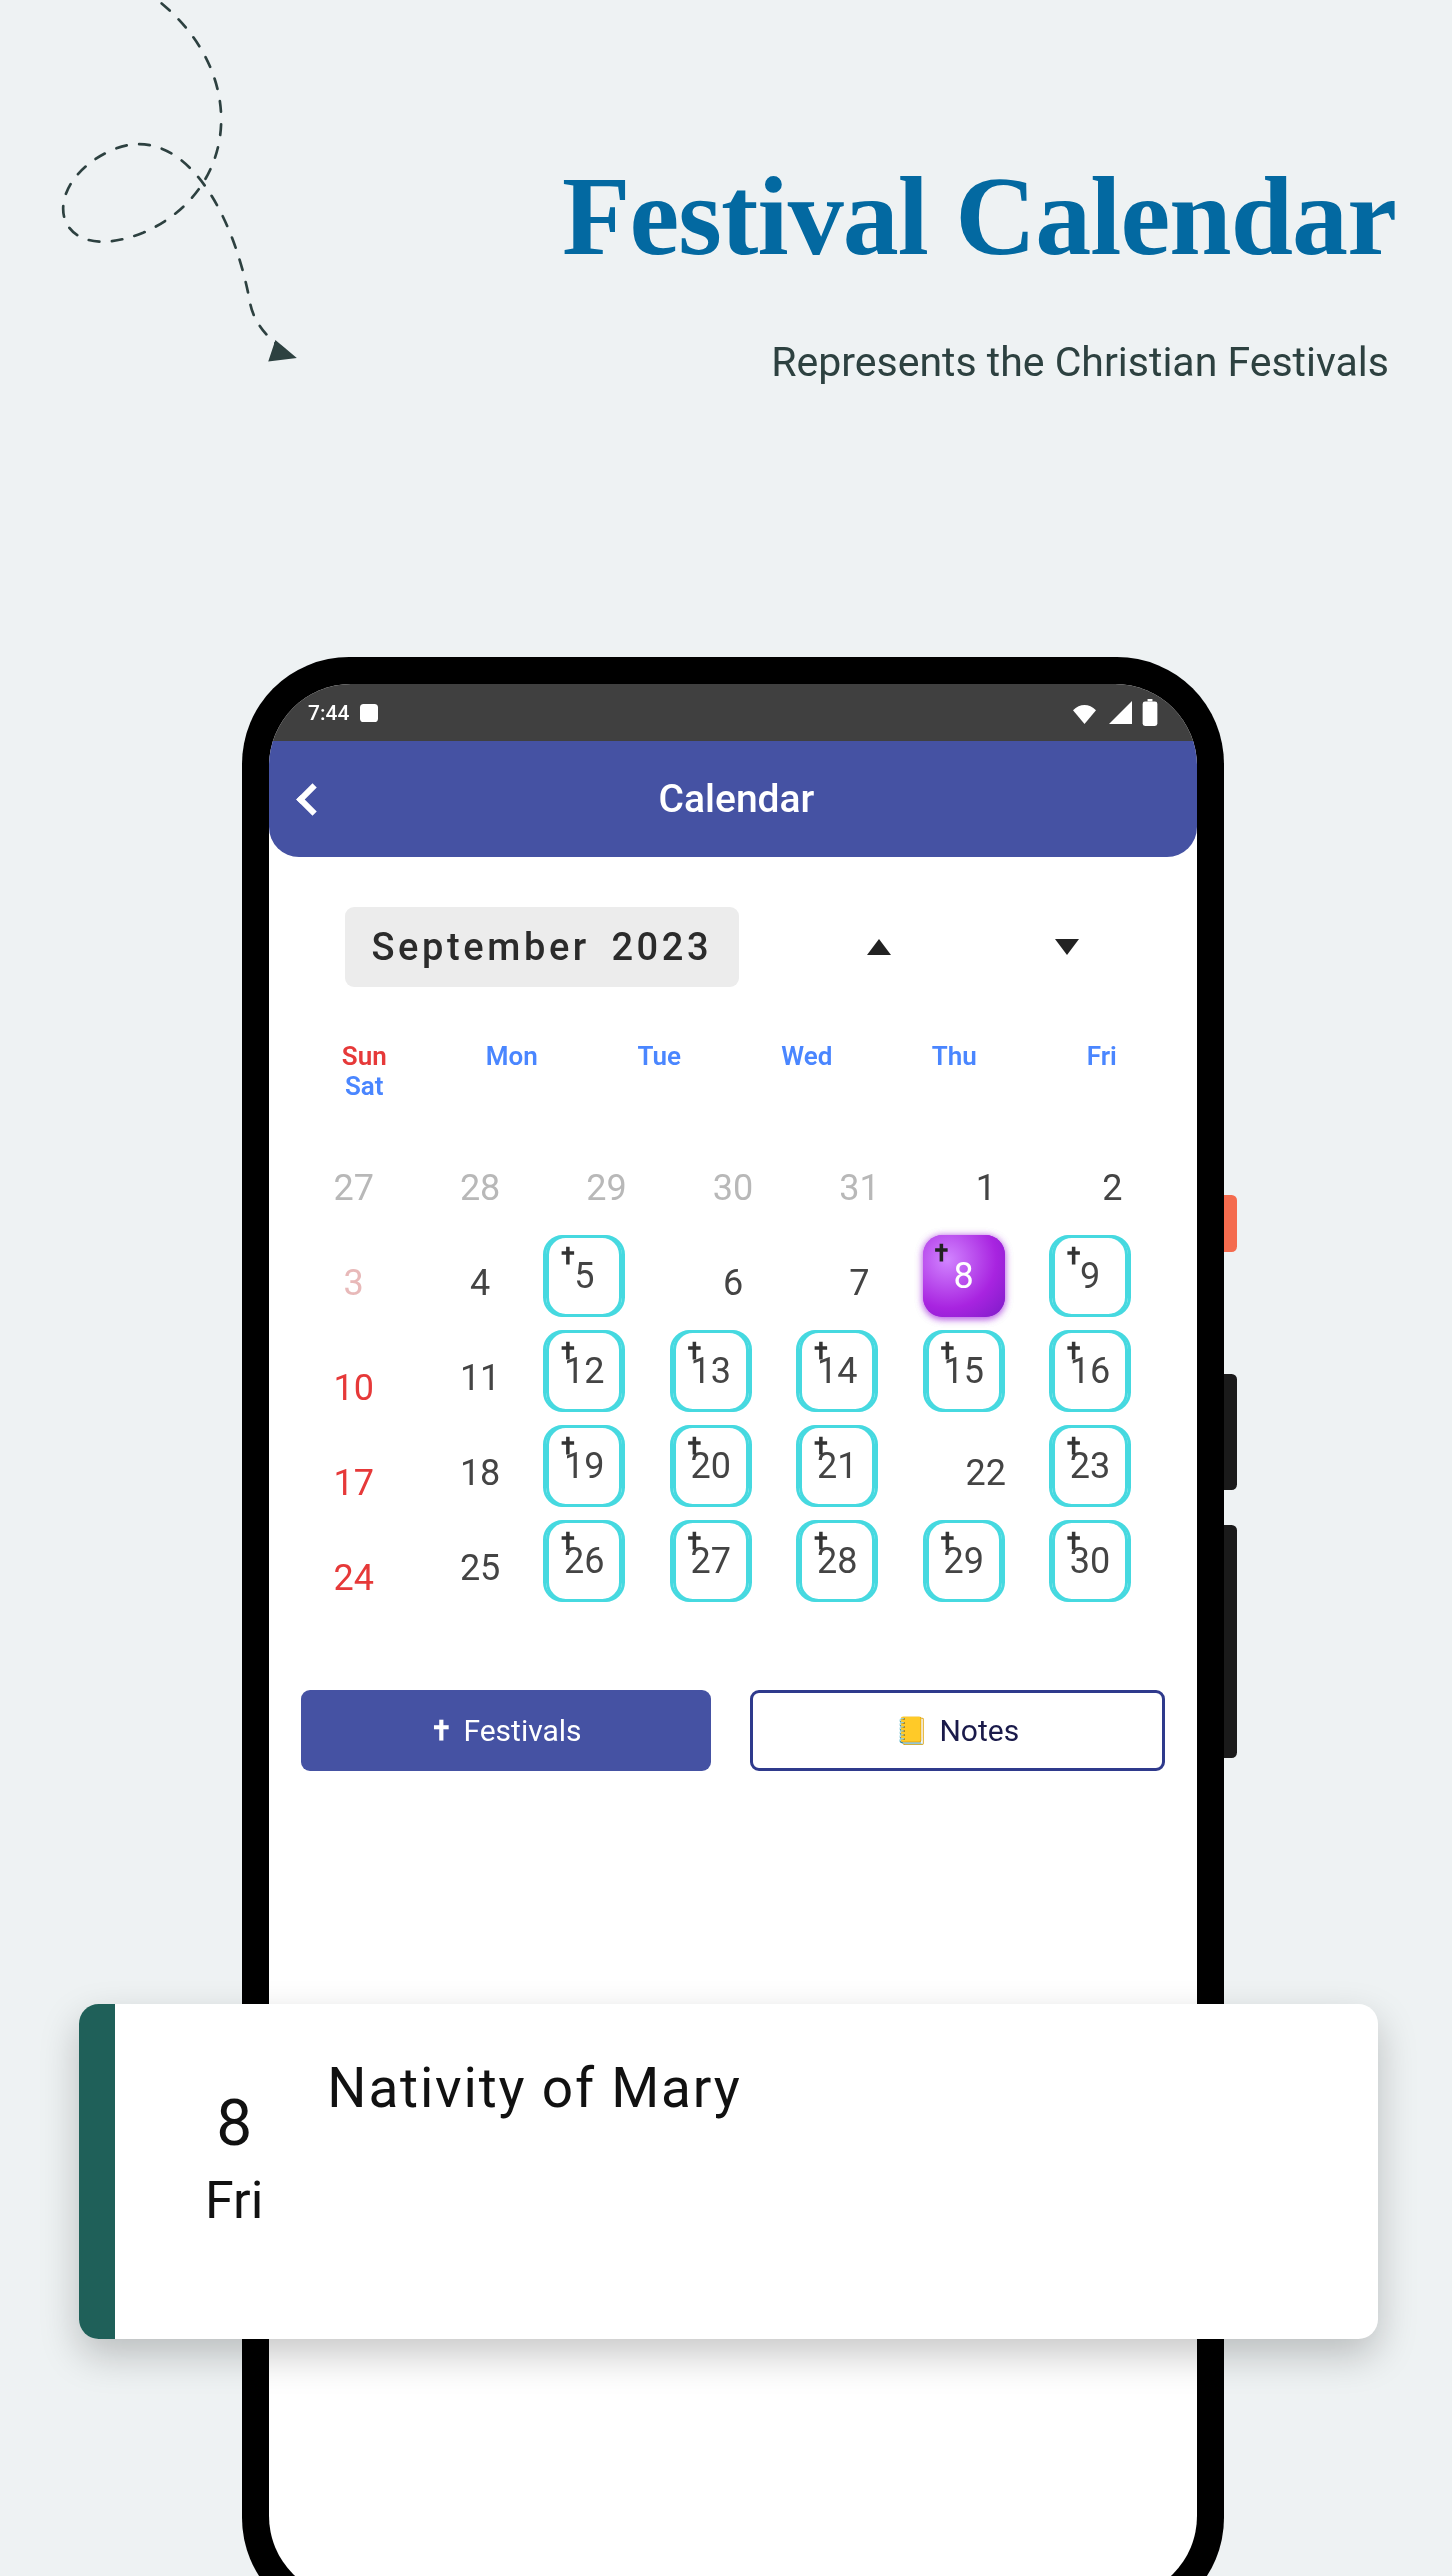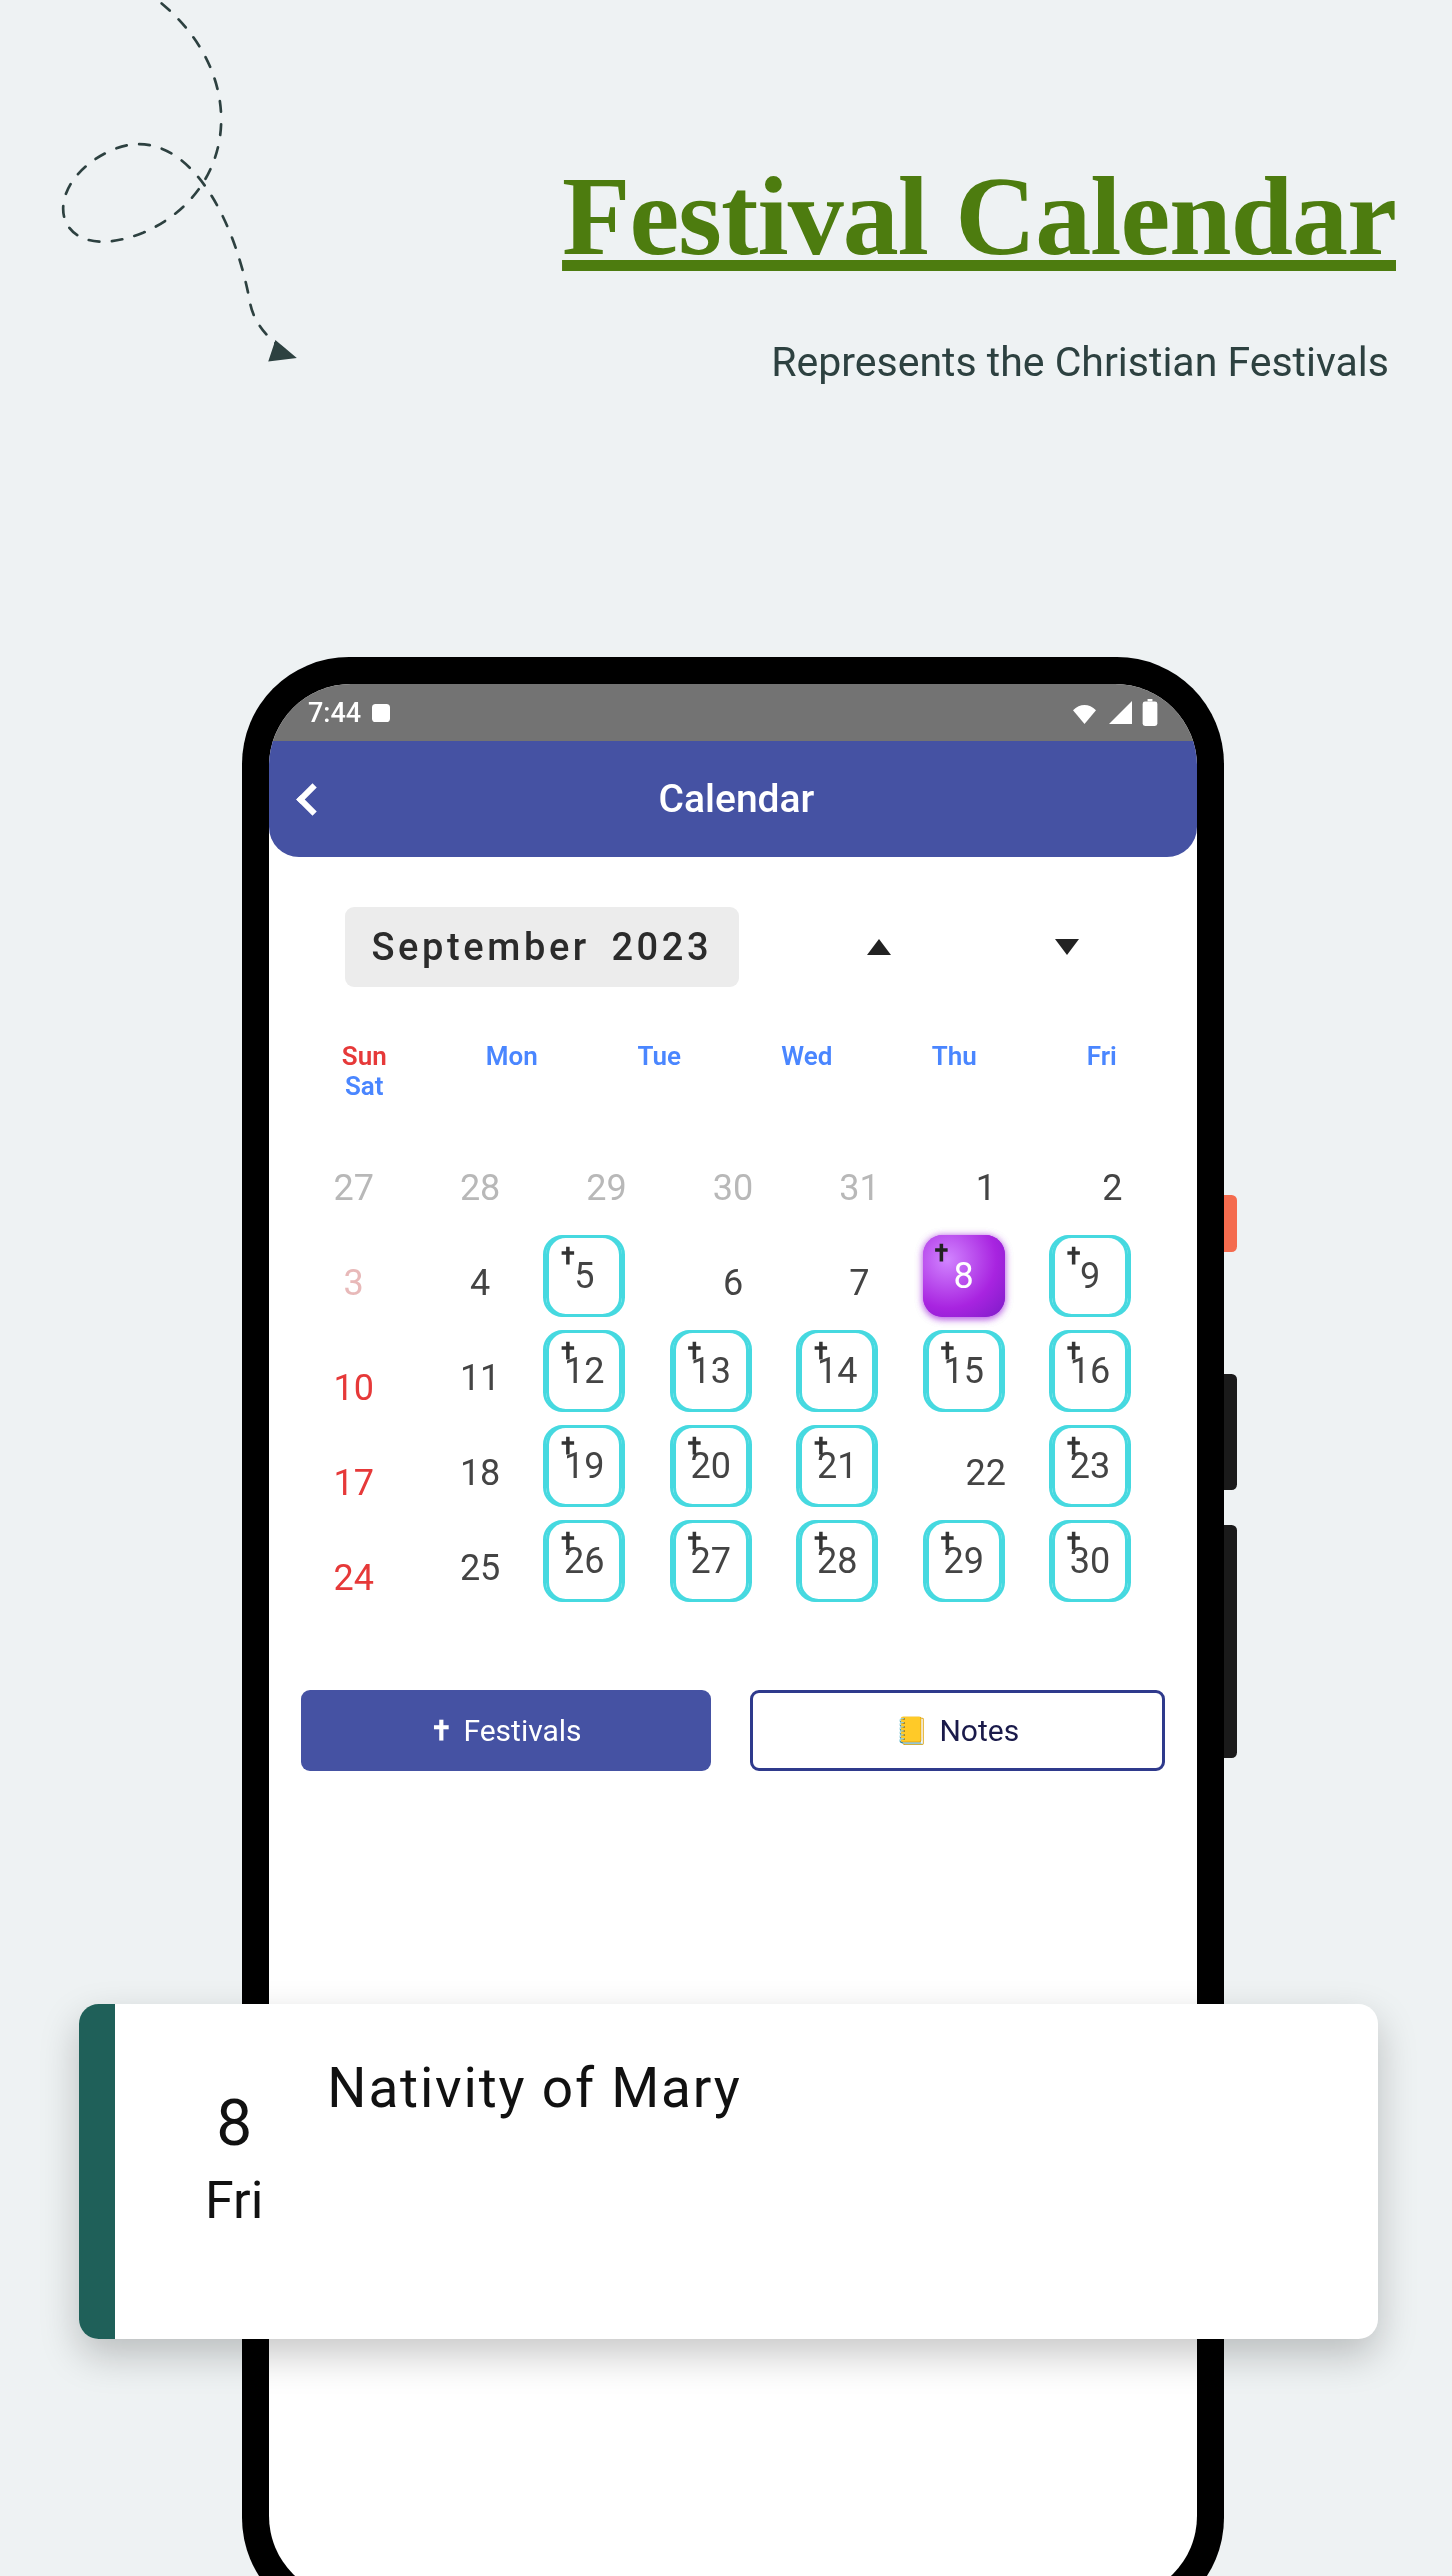--- a/index.html
+++ b/index.html
@@ -19,23 +19,22 @@
   width: 304px;
   height: 376px;
 }
 .hero-title {
   position: absolute;
   top: 152px;
   right: 57px;
   font-family: Georgia, "Times New Roman", serif;
   font-size: 112px;
   font-weight: 700;
-  color: #4d7c0f;
+  color: #0369a1;
   letter-spacing: -0.9px;
-  text-decoration: underline;
 }
 .hero-sub {
   position: absolute;
   top: 331px;
   right: 64px;
   text-align: right;
   font-size: 41px;
   color: #2d4140;
   line-height: 1.55;
 }
@@ -62,26 +61,26 @@
   width: 100%;
   height: 100%;
   background: #fff;
   border-radius: 82px;
   overflow: hidden;
   position: relative;
 }
 
 .status-bar {
   height: 57px;
-  background: #737373;
+  background: #404040;
   color: #fff;
   display: flex;
   align-items: center;
   padding: 16px 39px;
-  font-size: 27px;
+  font-size: 21px;
   font-weight: 500;
 }
 .status-bar .time { flex: 1; display:flex; align-items:center; gap:10.7px; }
 .status-bar .time-sq { width:18px; height:18px; background:#fff; border-radius:3.6px; }
 .status-icons { display:flex; gap:9px; align-items:center; }
 .header-bar {
   height: 116px;
   background: #4552a3;
   color: #fff;
   display: flex;

